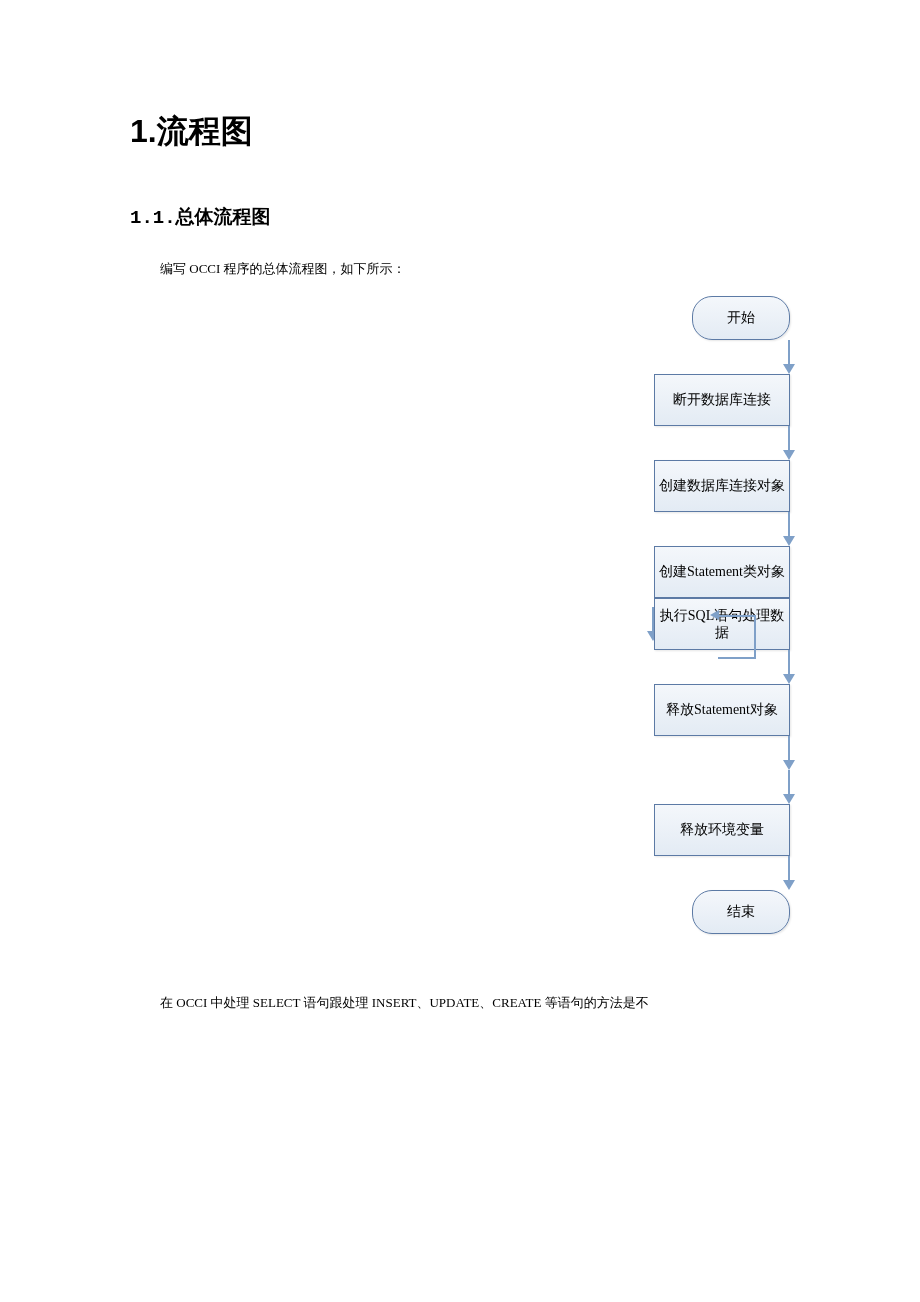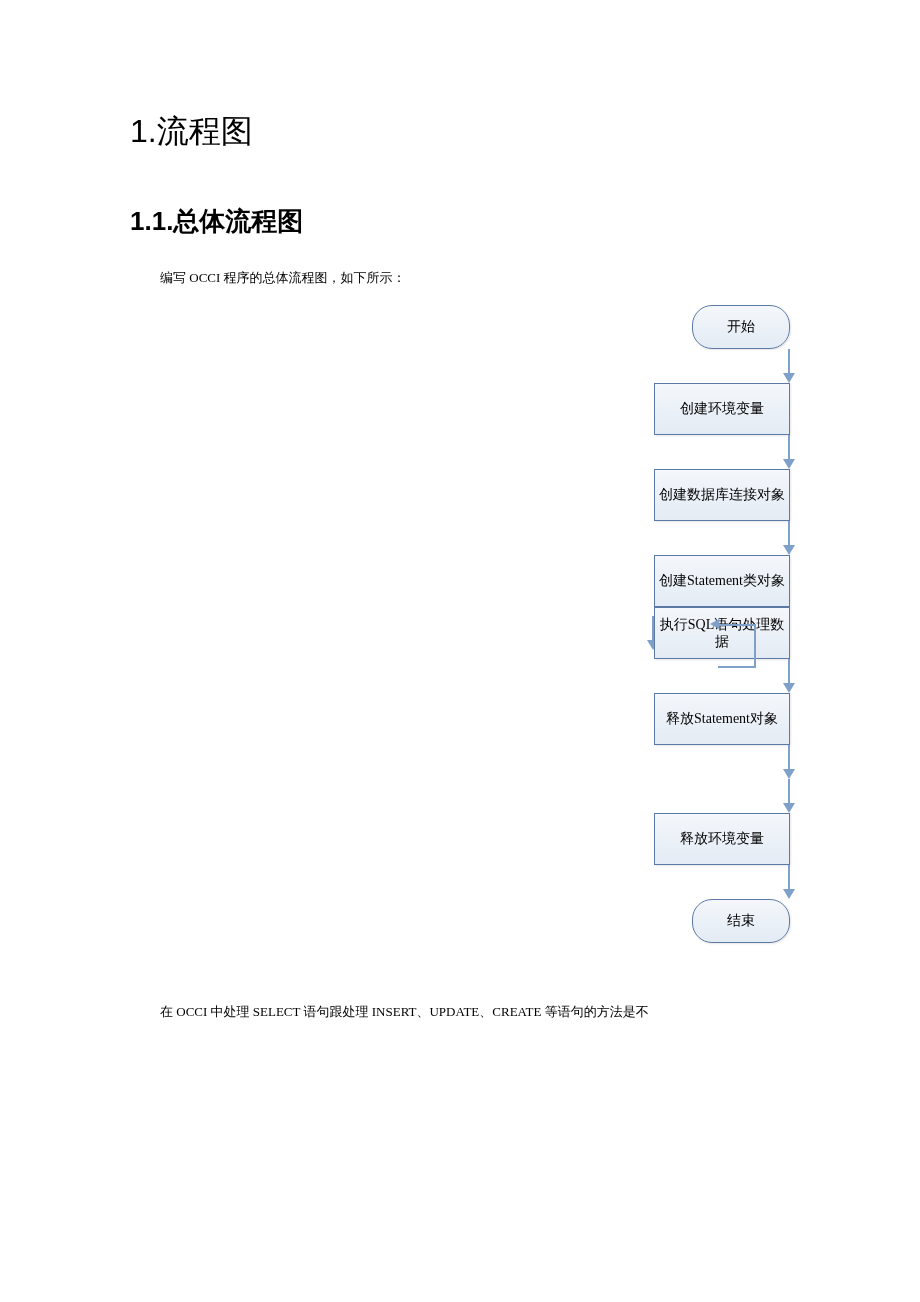--- a/index.html
+++ b/index.html
@@ -8,29 +8,29 @@
     background: #fff;
     font-family: "Times New Roman", "SimSun", serif;
     color: #000;
     width: 920px;
   }
   .page {
     padding: 110px 130px 60px 130px;
   }
   h1 {
     font-size: 32px;
-    font-weight: normal;
+    font-weight: bold;
     margin: 0 0 50px 0;
     font-family: Arial, "SimHei", sans-serif;
   }
   h2 {
-    font-size: 26px;
+    font-size: 19px;
     font-weight: bold;
     margin: 0 0 30px 0;
-    font-family: Liberation Sans, sans-serif;
+    font-family: Liberation Mono, monospace;
   }
   .intro {
     font-size: 13px;
     margin: 0 0 18px 30px;
     font-family: Liberation Serif, serif;
   }
   .flowchart {
     display: flex;
     flex-direction: column;
     align-items: flex-end;
@@ -121,21 +121,21 @@
 
   <h2>1.1.总体流程图</h2>
 
   <p class="intro">编写 OCCI 程序的总体流程图，如下所示：</p>
 
   <div class="flowchart">
 
     <div class="terminator">开始</div>
     <div class="arrow-down"></div>
 
-    <div class="process">创建环境变量</div>
+    <div class="process">断开数据库连接</div>
     <div class="arrow-down"></div>
 
     <div class="process">创建数据库连接对象</div>
     <div class="arrow-down"></div>
 
     <div class="process">创建Statement类对象</div>
 
     <div class="loop-wrap">
       <div class="arrow-down"></div>
       <div class="process">执行SQL语句处理数据</div>

